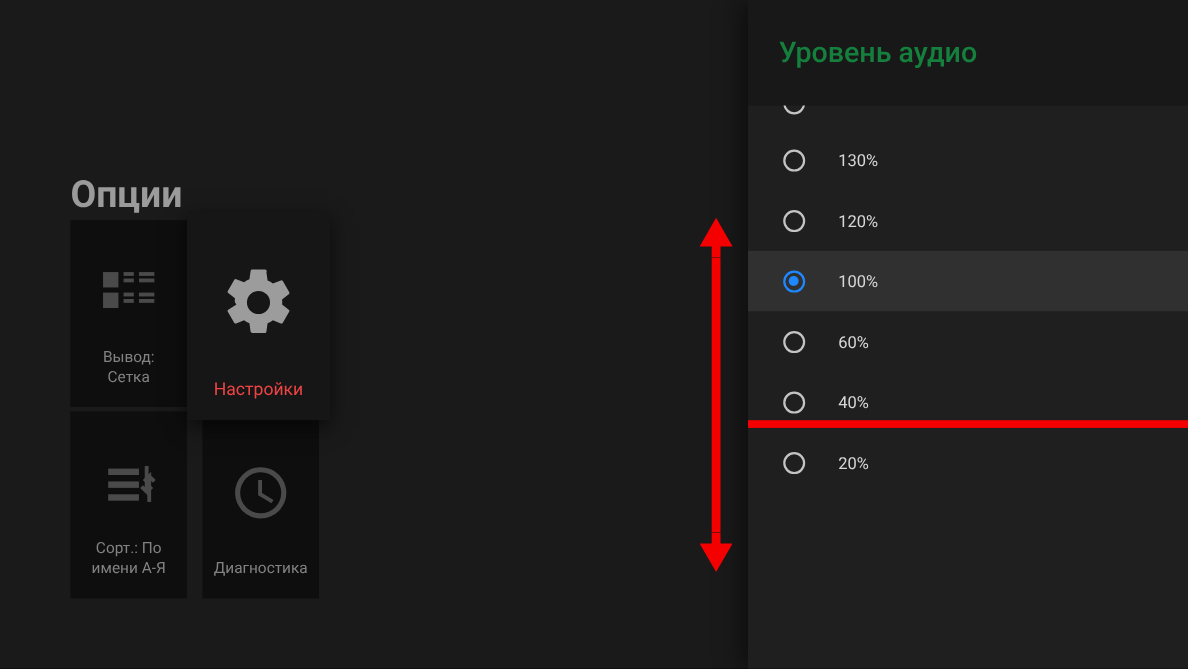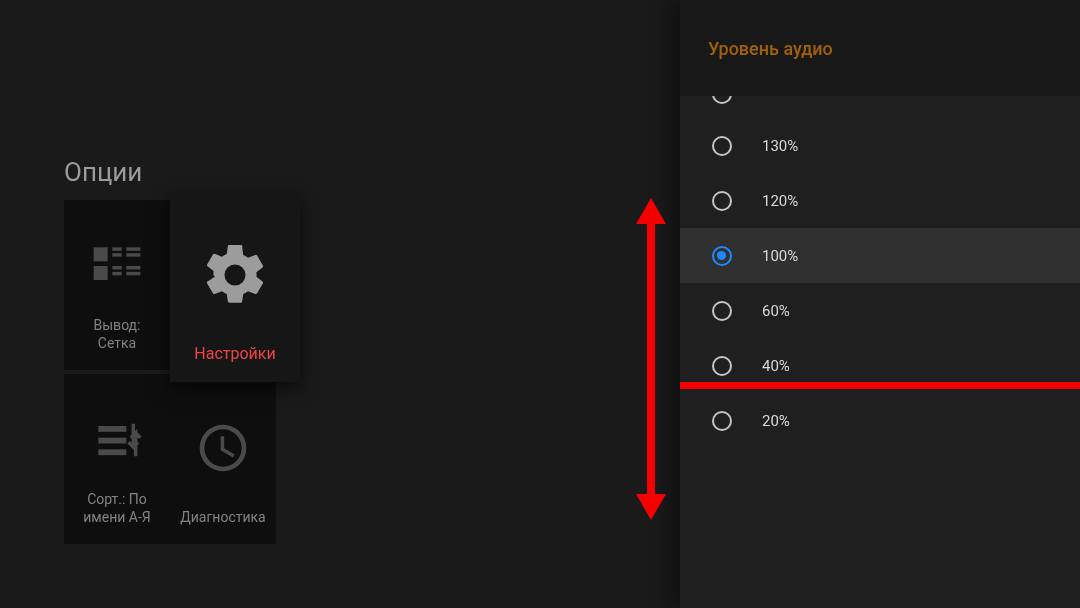--- a/index.html
+++ b/index.html
@@ -1,27 +1,27 @@
 <!DOCTYPE html>
 <html><head>
 <meta charset="utf-8">
 <style>
   html,body{margin:0;padding:0;width:1080px;height:608px;background:#000;font-family:Roboto,Arial,sans-serif;overflow:hidden;}
   .stage{position:relative;width:1080px;height:608px;}
   .dim{position:absolute;inset:0;background:#1a1a1a;}
-  .sidebar-title{position:absolute;left:64px;top:157px;color:#9b9b9b;font-size:26px;font-weight:400;}
+  .sidebar-title{position:absolute;left:64px;top:157px;color:#9b9b9b;font-size:34px;font-weight:700;}
   .tile{position:absolute;width:106px;height:170px;background:#0e0e0e;display:flex;flex-direction:column;align-items:center;justify-content:space-between;padding:14px 4px 18px;box-sizing:border-box;}
   .tile.focused{width:130px;height:190px;background:#161616;box-shadow:0 6px 18px rgba(0,0,0,.6);z-index:2;}
   .tile .icon{flex:1;display:flex;align-items:center;justify-content:center;}
   .tile .icon svg{width:56px;height:56px;fill:#4a4a4a;}
   .tile.focused .icon svg{width:72px;height:72px;fill:#9c9c9c;}
   .tile .lbl{color:#828282;font-size:14px;text-align:center;line-height:1.25;}
   .tile.focused .lbl{color:#ef4444;font-size:16px;}
   .panel{position:absolute;right:0;top:0;width:400px;height:608px;background:#1f1f1f;box-shadow:-10px 0 20px rgba(0,0,0,.4);}
-  .panel-header{height:96px;background:#181818;display:flex;align-items:center;padding-left:28px;color:#a16207;font-size:18px;font-weight:500;}
+  .panel-header{height:96px;background:#181818;display:flex;align-items:center;padding-left:28px;color:#15803d;font-size:26px;font-weight:500;}
   .options{position:absolute;top:96px;left:0;right:0;}
   .opt{height:55px;display:flex;align-items:center;padding-left:32px;cursor:pointer;}
   .opt.sel{background:#303030;}
   .opt .radio{width:20px;height:20px;border:2.5px solid #c4c4c4;border-radius:50%;box-sizing:border-box;position:relative;flex-shrink:0;}
   .opt.sel .radio{border-color:#1e88ff;}
   .opt.sel .radio::after{content:"";position:absolute;left:3px;top:3px;width:9px;height:9px;border-radius:50%;background:#1e88ff;}
   .opt .txt{margin-left:30px;color:#d8d8d8;font-size:15px;}
   .peek{position:absolute;top:96px;left:32px;width:20px;height:12px;overflow:hidden;}
   .peek .half{width:20px;height:20px;border:2.5px solid #c4c4c4;border-radius:50%;box-sizing:border-box;margin-top:-12px;}
   .redline{position:absolute;left:680px;width:400px;height:7px;background:#f40000;top:382px;}
@@ -71,21 +71,21 @@
           <rect x="8" y="22" width="24" height="5"></rect>
           <rect x="8" y="32" width="24" height="5"></rect>
           <path d="M38 10 v20 l-4 -4 m4 4 l4 -4" stroke="#4a4a4a" stroke-width="3" fill="none"></path>
           <path d="M38 38 v-20 l-4 4 m4 -4 l4 4" stroke="#4a4a4a" stroke-width="3" fill="none" transform="translate(2,0)"></path>
         </svg>
     </span>
     <span class="lbl" style="white-space:pre-line">Сорт.: По
 имени А-Я</span>
   </div>
 
-  <div class="tile" style="left:170px;top:374px">
+  <div class="tile" style="left:184px;top:374px">
     <span class="icon">
       <svg viewBox="0 0 24 24">
           <path d="M12 2a10 10 0 1 0 0 20 10 10 0 0 0 0-20zm0 18a8 8 0 1 1 0-16 8 8 0 0 1 0 16zm.5-13H11v6l5.2 3.1.8-1.3-4.5-2.7V7z"></path>
         </svg>
     </span>
     <span class="lbl">Диагностика</span>
   </div>
 
   <div class="panel">
     <div class="panel-header">Уровень аудио</div>

